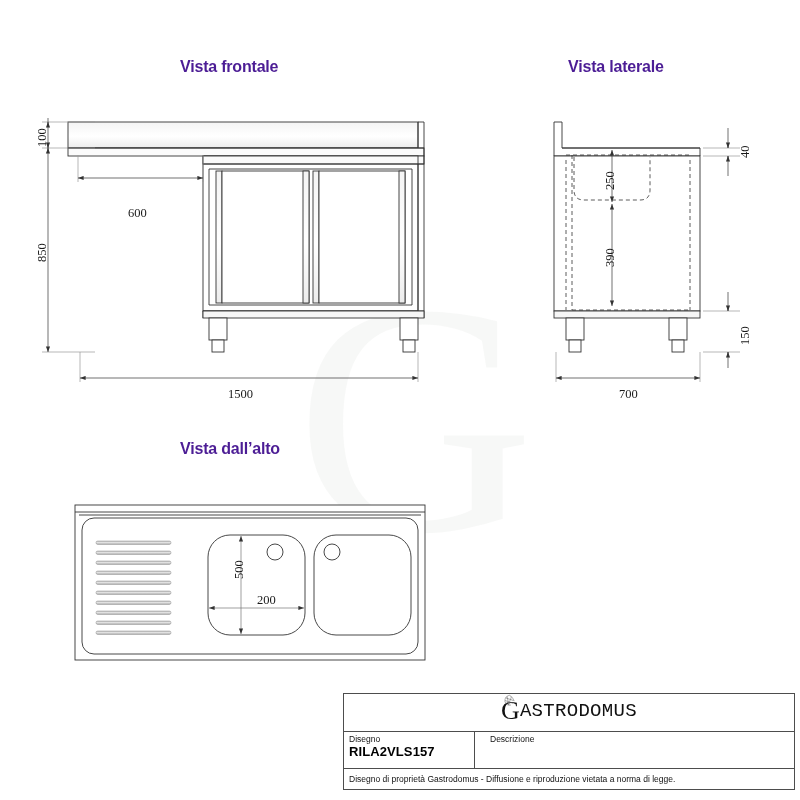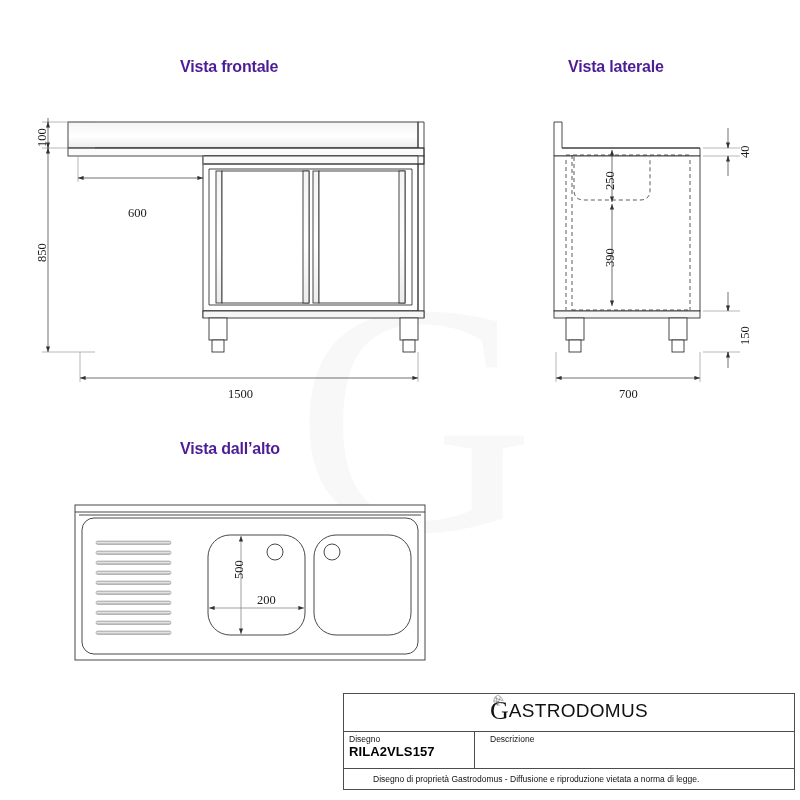--- a/index.html
+++ b/index.html
@@ -80,21 +80,21 @@
     width: 13px;
     height: 13px;
   }
   .logo-g {
     font-family: "Liberation Serif", serif;
     font-size: 26px;
     line-height: 26px;
     color: #111111;
   }
   .logo-rest {
-    font-family: Liberation Sans, sans-serif;
+    font-family: Liberation Mono, monospace;
     font-size: 19px;
     line-height: 26px;
     letter-spacing: 0.3px;
     color: #111111;
   }
   #tb-mid-row {
     position: relative;
     height: 37px;
     border-bottom: 1px solid #4d4d4d;
     box-sizing: border-box;
@@ -136,21 +136,20 @@
     height: 20px;
     display: flex;
     align-items: center;
     padding-left: 5px;
     box-sizing: border-box;
   }
   #tb-foot-text {
     font-family: "Liberation Sans", sans-serif;
     font-size: 8.5px;
     color: #111111;
-    margin-left: 24px;
   }
   svg { display: block; }
 </style>
 </head>
 <body>
 
 <svg id="sheet" viewBox="0 0 800 800">
   <defs>
     <marker id="arrHead" markerWidth="9" markerHeight="9" refX="8" refY="3" orient="auto" markerUnits="strokeWidth">
       <path d="M0,0 L8,3 L0,6 z" fill="#333333"></path>

